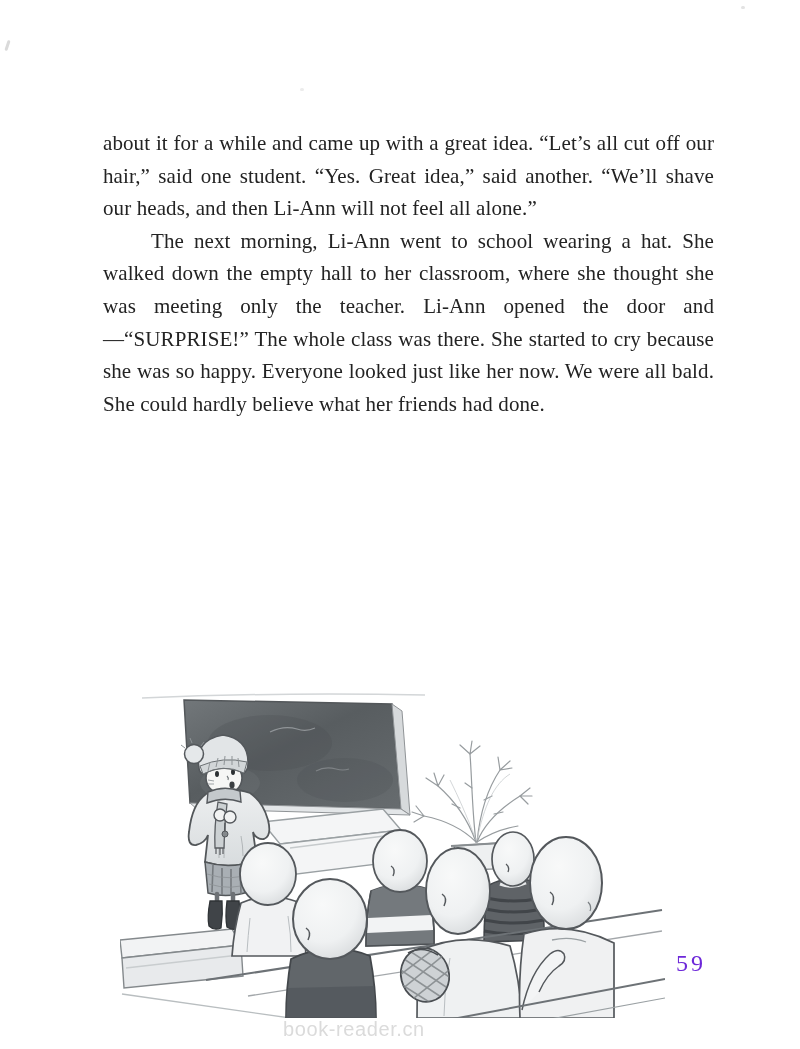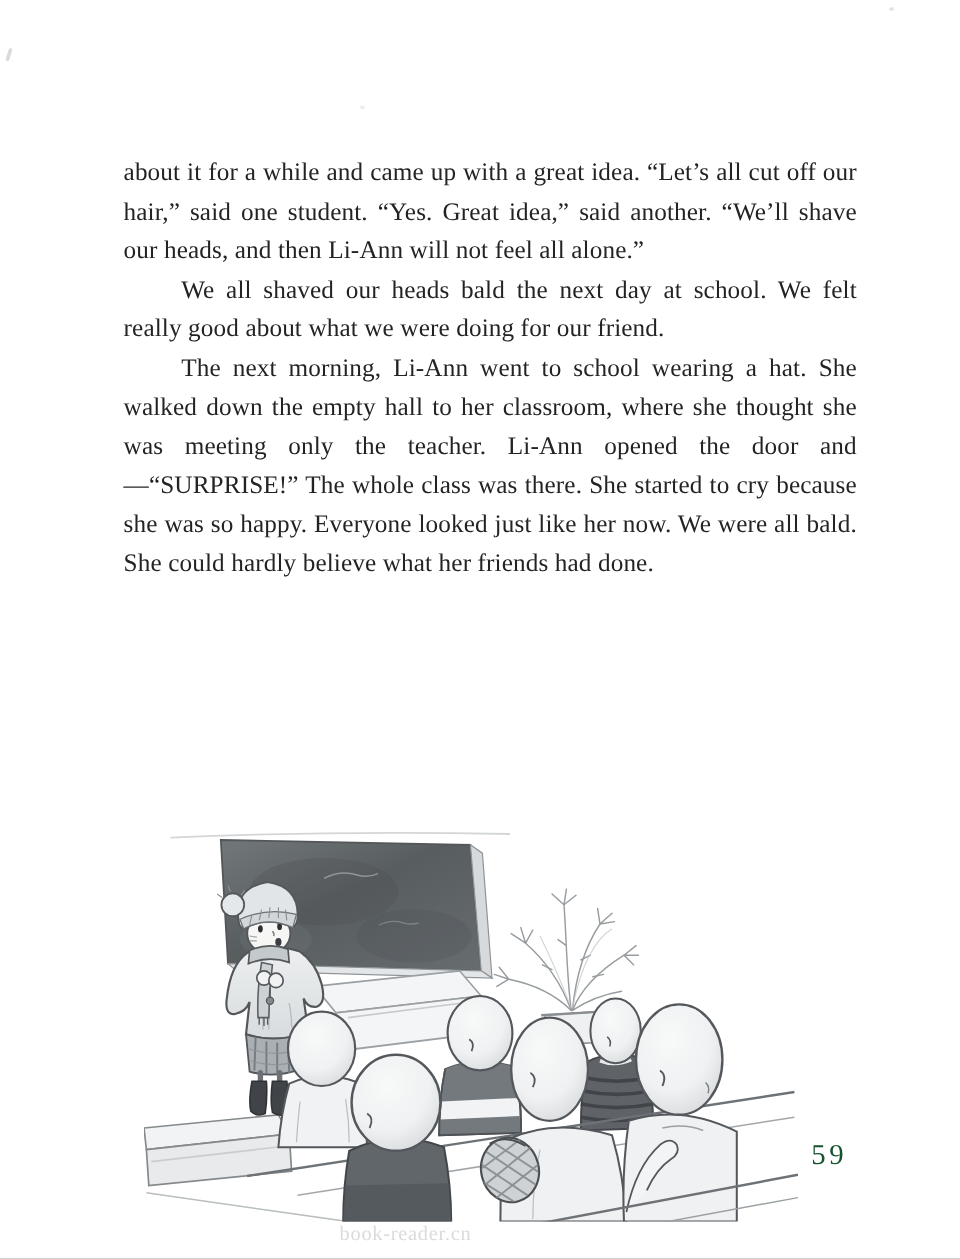--- a/index.html
+++ b/index.html
@@ -22,43 +22,42 @@
   .story p { margin:0; text-indent:48px; }
   .story p.first { text-indent:0; }
   .illustration {
     position:absolute;
     left:120px; top:688px;
     width:545px; height:330px;
   }
   .page-number {
     position:absolute;
     left:676px; top:950px;
-    font-size:24px; color:#14532d;
+    font-size:24px; color:#6d28d9;
     letter-spacing:3px;
   }
   .watermark {
     position:absolute;
     left:283px; top:1018px;
-    font-family:Liberation Serif, serif;
-    font-size:17px; color:#dbdbdb;
+    font-family:Liberation Sans, sans-serif;
+    font-size:20px; color:#dbdbdb;
     letter-spacing:0.6px;
   }
   .speck { position:absolute; background:#dadada; border-radius:2px; }
   .speck.s1 { left:6px; top:40px; width:3px; height:11px; transform:rotate(18deg); }
   .speck.s2 { left:741px; top:6px; width:4px; height:3px; background:#e3e3e3; }
   .speck.s3 { left:300px; top:88px; width:4px; height:3px; background:#ececec; }
 </style>
 </head>
 <body>
 
 <div class="page">
 
   <div class="story">
     <p class="first">about it for a while and came up with a great idea. “Let’s all cut off our hair,” said one student. “Yes. Great idea,” said another. “We’ll shave our heads, and then Li-Ann will not feel all alone.”</p>
-    <p>We all shaved our heads bald the next day at school. We felt really good about what we were doing for our friend.</p>
     <p>The next morning, Li-Ann went to school wearing a hat. She walked down the empty hall to her classroom, where she thought she was meeting only the teacher. Li-Ann opened the door and—“SURPRISE!” The whole class was there. She started to cry because she was so happy. Everyone looked just like her now. We were all bald. She could hardly believe what her friends had done.</p>
   </div>
 
   <svg class="illustration" viewBox="0 0 545 330" role="img" aria-label="Pencil sketch: Li-Ann in a knitted pompom hat and coat stands at the blackboard speaking, while a class of bald children sits at desks watching her; a potted plant and teacher's desk are in the background.">
     <defs>
       <radialGradient id="hg" cx="40%" cy="32%" r="78%">
         <stop offset="0%" stop-color="#f8f9f9"></stop>
         <stop offset="60%" stop-color="#eff1f2"></stop>
         <stop offset="100%" stop-color="#d5d8da"></stop>
       </radialGradient>

